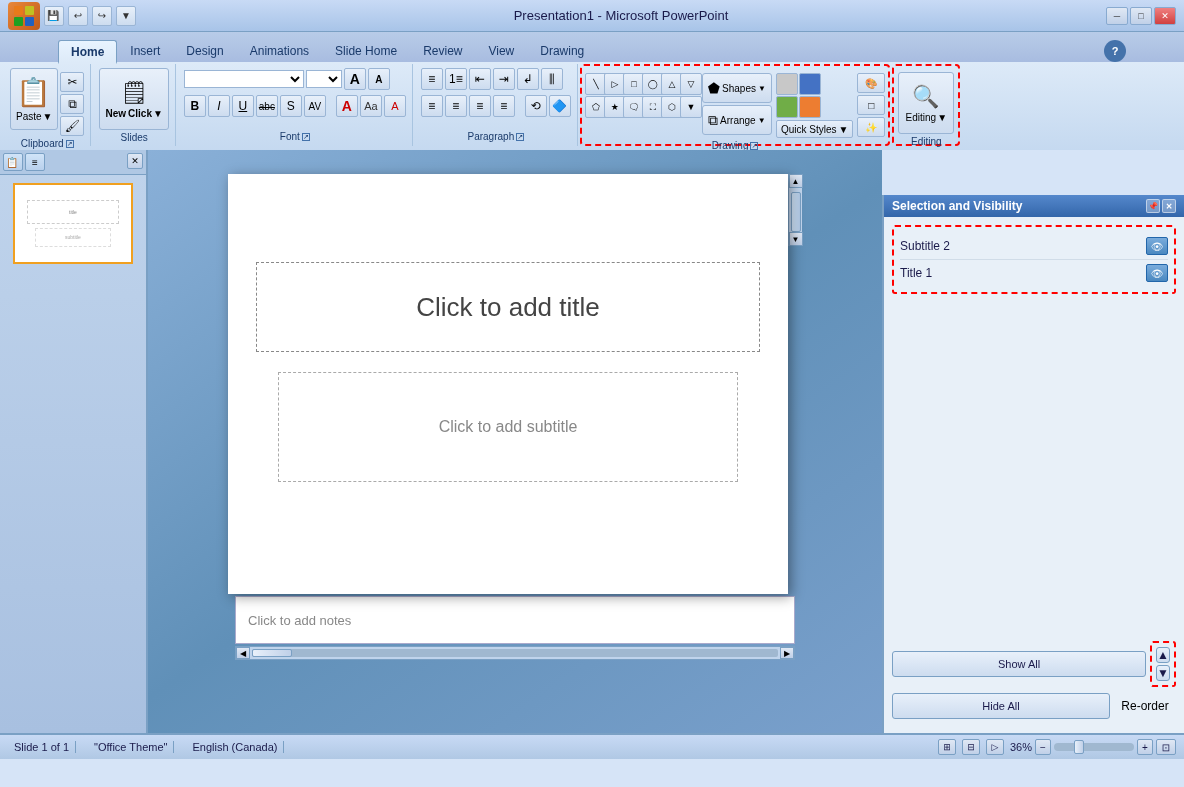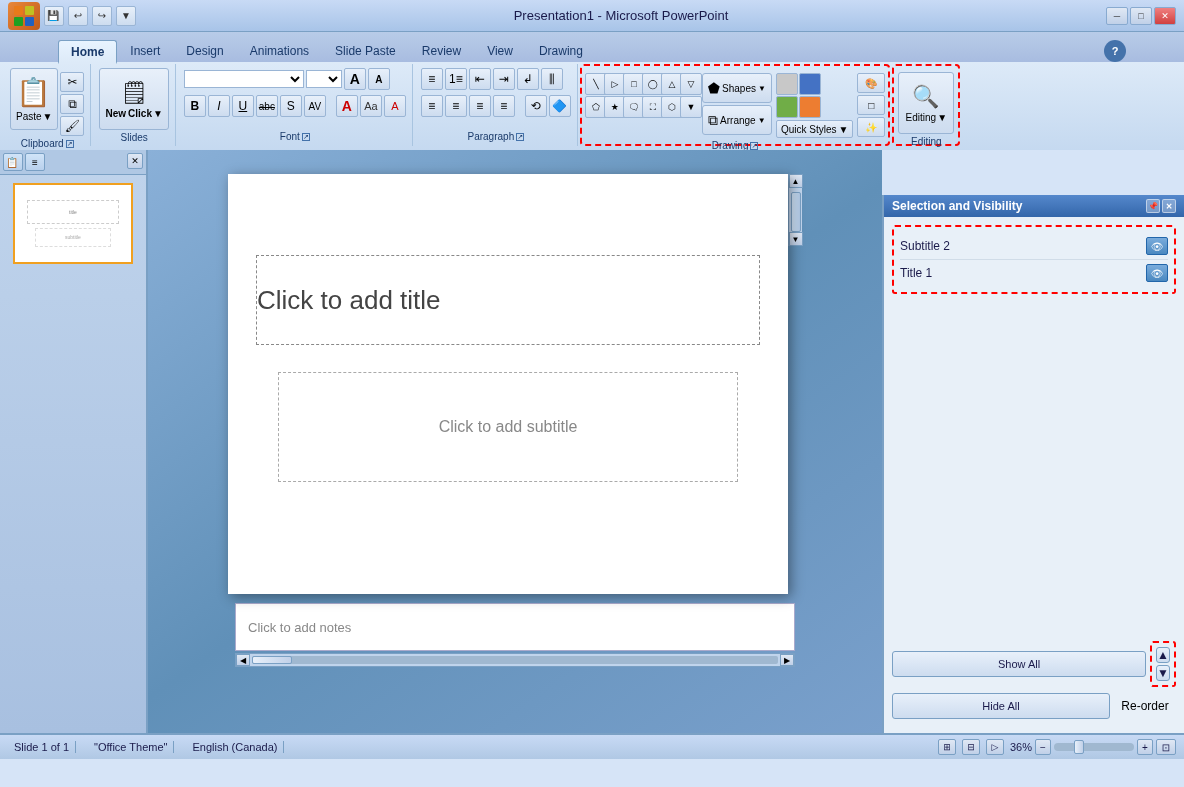--- a/index.html
+++ b/index.html
@@ -223,47 +223,47 @@
       background: white;
       width: 560px;
       height: 420px;
       box-shadow: 3px 3px 12px rgba(0,0,0,0.4);
       position: relative;
       flex-shrink: 0;
     }
 
     .title-placeholder {
       position: absolute;
-      top: 81px;
+      top: 88px;
       left: 28px;
       right: 28px;
       height: 90px;
       border: 1.5px dashed #888;
-      display: flex; align-items: center; justify-content: flex-start;
+      display: flex; align-items: center; justify-content: center;
       font-size: 26px;
       color: #444;
       cursor: pointer;
     }
 
     .subtitle-placeholder {
       position: absolute;
       top: 198px;
       left: 50px;
       right: 50px;
       height: 110px;
       border: 1.5px dashed #aaa;
       display: flex; align-items: center; justify-content: center;
       font-size: 16px;
       color: #888;
       cursor: pointer;
     }
 
     .notes-area {
       width: 560px;
-      margin-top: 9px;
+      margin-top: 2px;
       background: white;
       border: 1px solid #aac;
       height: 48px;
       display: flex; align-items: center;
       padding: 0 12px;
       color: #888;
       font-size: 13px;
       cursor: pointer;
     }
 
@@ -503,21 +503,21 @@
     <div class="win-btn">□</div>
     <div class="win-btn close">✕</div>
   </div>
 </div>
 
 <div class="ribbon-tabs-row">
   <div class="ribbon-tab active">Home</div>
   <div class="ribbon-tab">Insert</div>
   <div class="ribbon-tab">Design</div>
   <div class="ribbon-tab">Animations</div>
-  <div class="ribbon-tab">Slide Paste</div>
+  <div class="ribbon-tab">Slide Home</div>
   <div class="ribbon-tab">Review</div>
   <div class="ribbon-tab">View</div>
   <div class="ribbon-tab">Drawing</div>
   <div class="ribbon-help">?</div>
 </div>
 
 <div class="ribbon-content">
 
   <div class="ribbon-group" style="min-width:80px;">
     <div class="ribbon-group-content">

